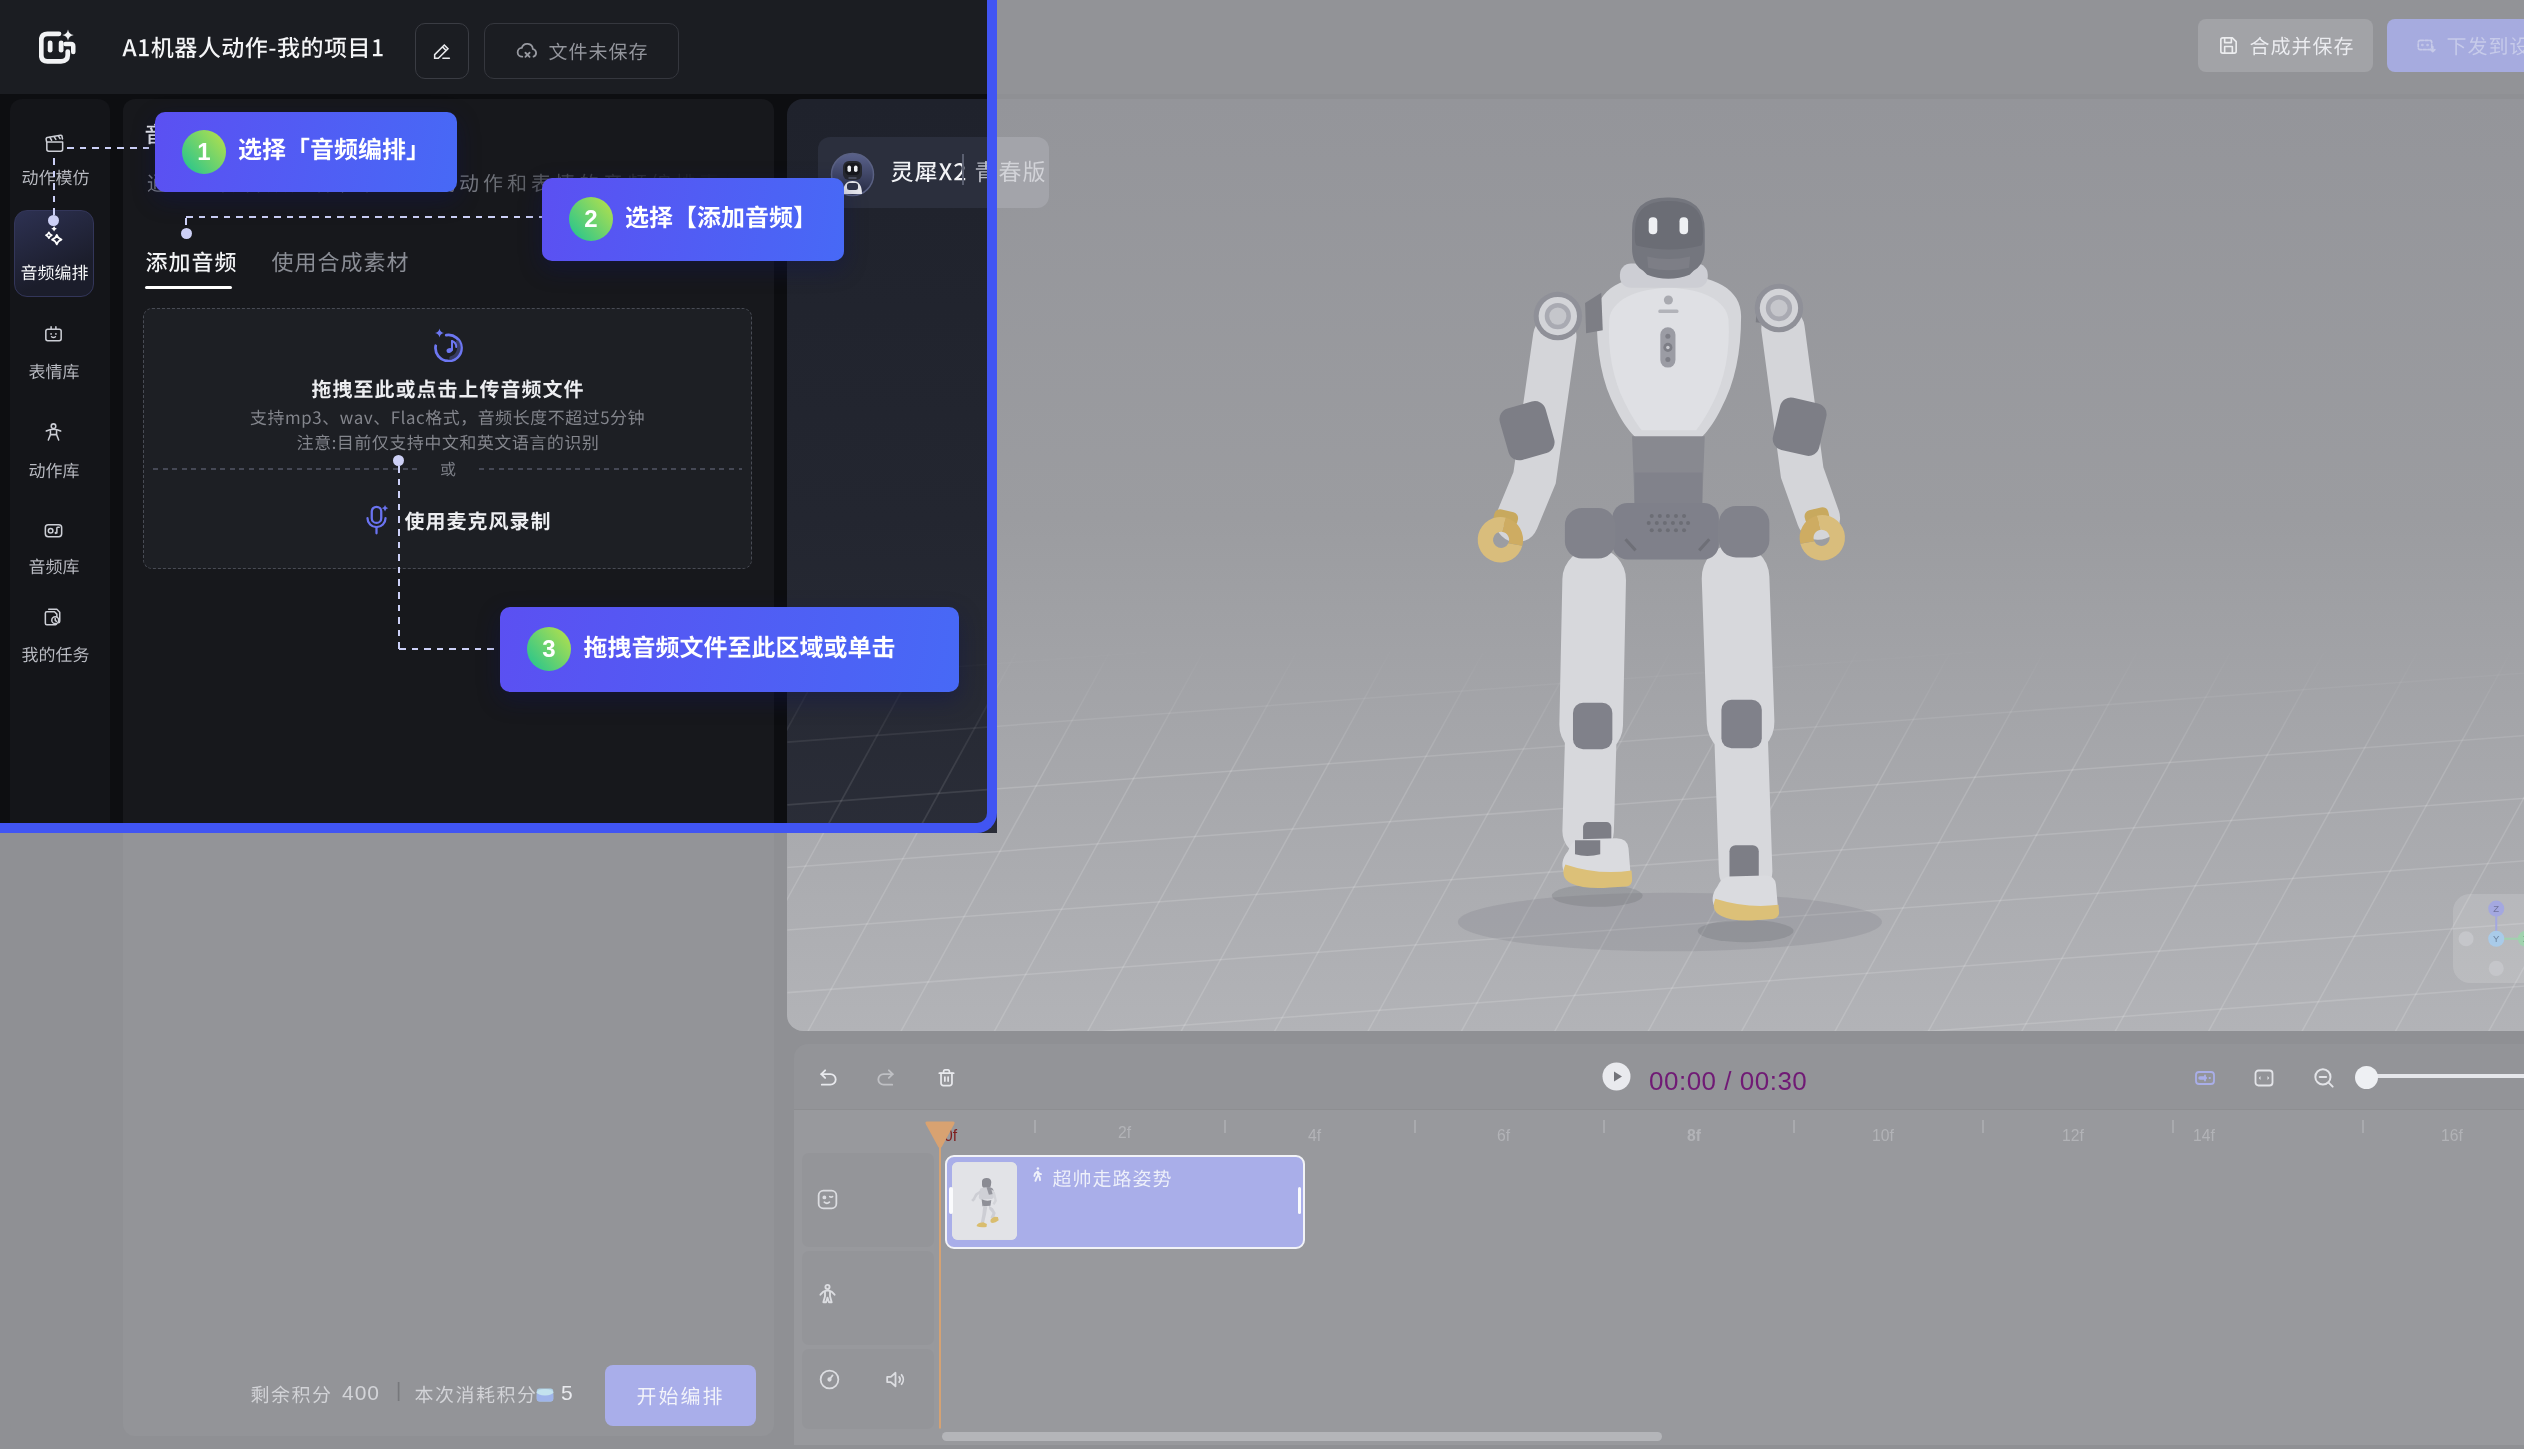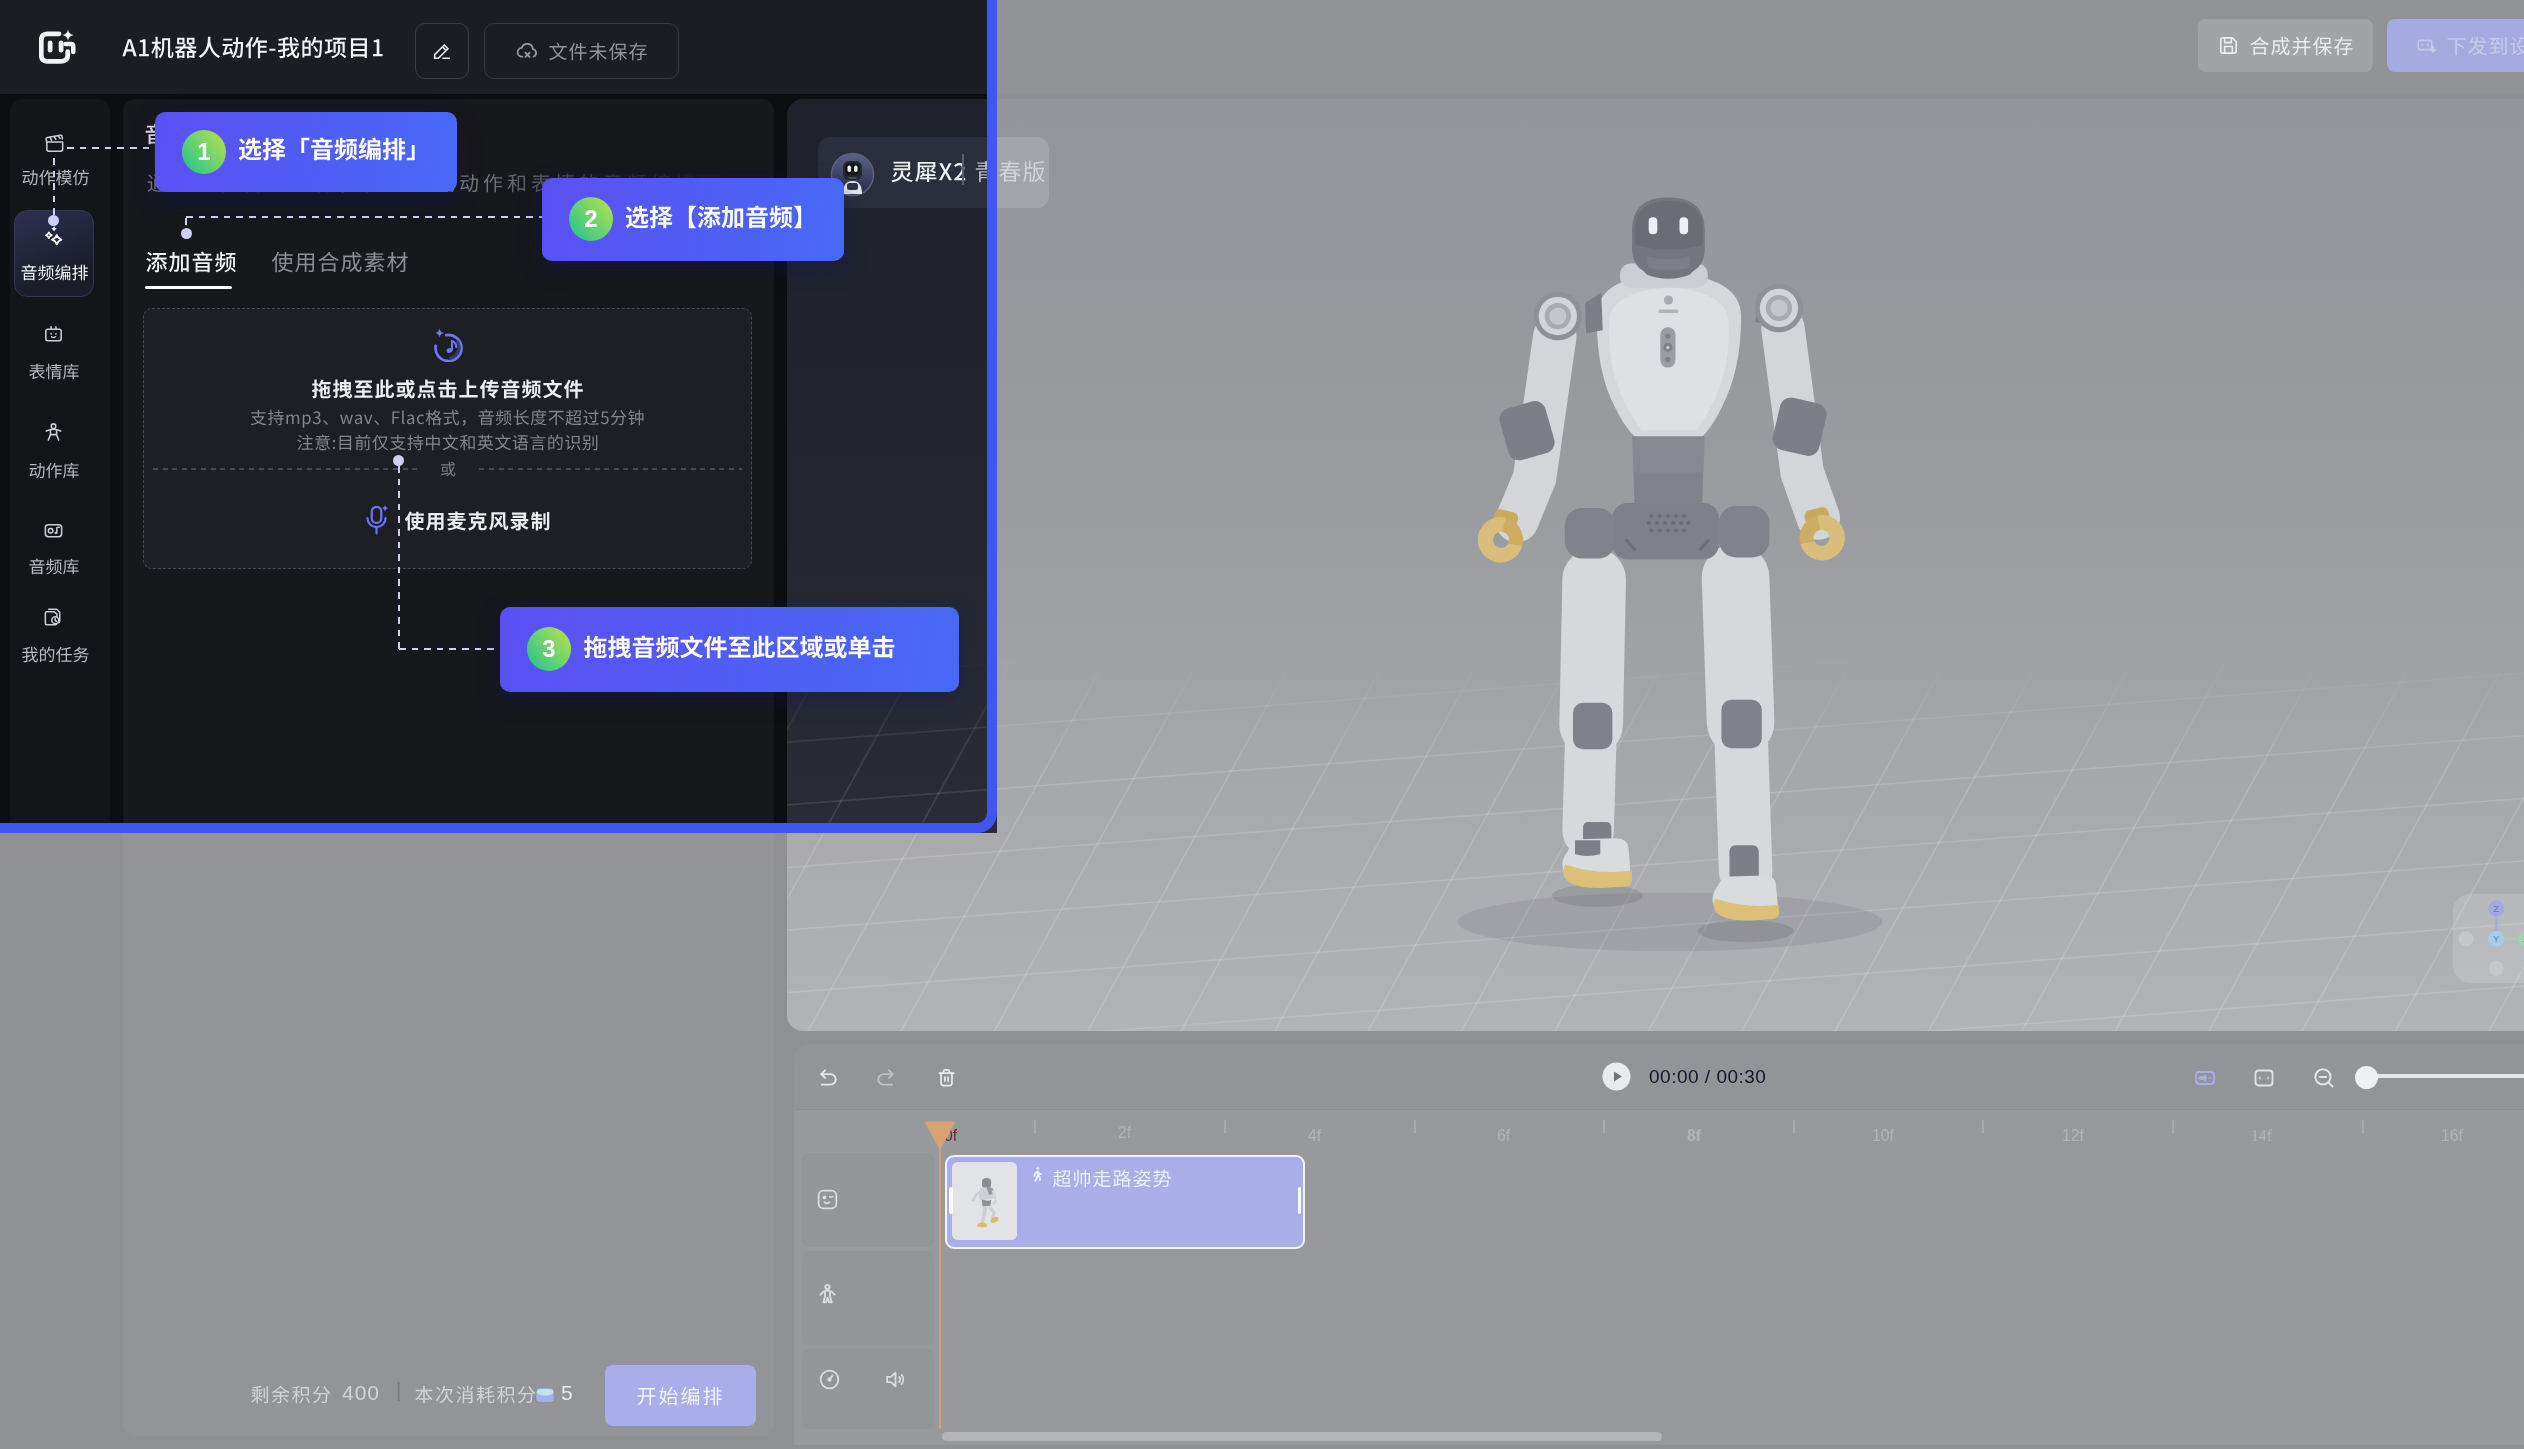--- a/index.html
+++ b/index.html
@@ -413,21 +413,21 @@
       <div style="position:absolute;left:141px;top:22px;"><svg width="23" height="23" viewBox="0 0 24 24" fill="none" stroke="#e8e9ed" stroke-width="1.8" stroke-linecap="round" stroke-linejoin="round">
           <path d="M4.5 7.5 h15"></path>
           <path d="M8.7 7.3 L9.2 5 a1.1 1.1 0 0 1 1.1-0.9 h3.4 a1.1 1.1 0 0 1 1.1 0.9 L15.3 7.3"></path>
           <path d="M6.3 7.5 V18 a2.4 2.4 0 0 0 2.4 2.4 h6.6 a2.4 2.4 0 0 0 2.4-2.4 V7.5"></path>
           <path d="M10.3 11.5 v4.2 M13.7 11.5 v4.2"></path>
         </svg></div>
       <div style="position:absolute;left:808px;top:18px;"><svg width="29" height="29" viewBox="0 0 58 58">
           <circle cx="29" cy="29" r="28" fill="#e9eaee"></circle>
           <path d="M24 19 L40 29 L24 39 Z" fill="#73747a"></path>
         </svg></div>
-      <div style="position:absolute;left:855px;top:22px;"><span style="font-size:19px;color:#0f172a;letter-spacing:0.5px">00:00 / 00:30</span></div>
+      <div style="position:absolute;left:855px;top:22px;"><span style="font-size:26px;color:#701a75;letter-spacing:0.5px">00:00 / 00:30</span></div>
       <div style="position:absolute;left:1399px;top:22px;"><svg width="24" height="24" viewBox="0 0 24 24" fill="none" stroke="#a9aee8" stroke-width="1.8" stroke-linecap="round">
           <rect x="3" y="6" width="18" height="12" rx="3"></rect>
           <path d="M7 12 h6 M12 9.5 v5 M16.5 12 h0.5"></path>
           <path d="M7 12 h5" stroke-width="3.4"></path>
         </svg></div>
       <div style="position:absolute;left:1458px;top:22px;"><svg width="24" height="24" viewBox="0 0 24 24" fill="none" stroke="#e3e4e8" stroke-width="1.8" stroke-linecap="round">
           <rect x="3.5" y="4.5" width="17" height="15" rx="3"></rect>
           <path d="M8.5 10 L6.8 12 L8.5 14 Z M15.5 10 L17.2 12 L15.5 14 Z" fill="#e3e4e8" stroke="none"></path>
         </svg></div>
       <div style="position:absolute;left:1517px;top:21px;"><svg width="26" height="26" viewBox="0 0 24 24" fill="none" stroke="#e3e4e8" stroke-width="1.8" stroke-linecap="round">
@@ -450,21 +450,21 @@
       <div class="abs" style="left:1188px;top:76px;width:1.5px;height:13px;background:#a9aaae"></div>
       <div class="abs" style="left:1378px;top:76px;width:1.5px;height:13px;background:#a9aaae"></div>
       <div class="abs" style="left:1568px;top:76px;width:1.5px;height:13px;background:#a9aaae"></div>
       <div style="position:absolute;left:150px;top:83px;"><span style="font-size:15.7px;color:#7f1d1d">0f</span></div>
       <div style="position:absolute;left:324px;top:80px;"><span style="font-size:15.7px;color:#b2b3b7">2f</span></div>
       <div style="position:absolute;left:514px;top:83px;"><span style="font-size:15.7px;color:#b2b3b7">4f</span></div>
       <div style="position:absolute;left:703px;top:83px;"><span style="font-size:15.7px;color:#b2b3b7">6f</span></div>
       <div style="position:absolute;left:893px;top:83px;font-weight:bold;"><span style="font-size:15.7px;color:#b2b3b7">8f</span></div>
       <div style="position:absolute;left:1078px;top:83px;"><span style="font-size:15.7px;color:#b2b3b7">10f</span></div>
       <div style="position:absolute;left:1268px;top:83px;"><span style="font-size:15.7px;color:#b2b3b7">12f</span></div>
-      <div style="position:absolute;left:1457px;top:83px;font-family:Liberation Serif, serif;"><span style="font-size:15.7px;color:#b2b3b7">14f</span></div>
+      <div style="position:absolute;left:1399px;top:83px;"><span style="font-size:15.7px;color:#b2b3b7">14f</span></div>
       <div style="position:absolute;left:1647px;top:83px;"><span style="font-size:15.7px;color:#b2b3b7">16f</span></div>
       <div class="abs" style="left:8px;top:109px;width:132px;height:94px;border-radius:7px;background:#949599"></div>
       <div class="abs" style="left:8px;top:207px;width:132px;height:94px;border-radius:7px;background:#949599"></div>
       <div class="abs" style="left:8px;top:305px;width:132px;height:80px;border-radius:7px;background:#949599"></div>
       <div style="position:absolute;left:21px;top:143px;"><svg width="25" height="25" viewBox="0 0 24 24" fill="none" stroke="#dcdde1" stroke-width="1.7" stroke-linecap="round">
           <rect x="3.5" y="3.5" width="17" height="17" rx="4.5"></rect>
           <circle cx="9" cy="10" r="1" fill="#dcdde1"></circle>
           <path d="M14.2 9.2 q1.3 1 2.6 0"></path>
           <path d="M9 14.5 q2.4 2.2 4.8 0"></path>
         </svg></div>

